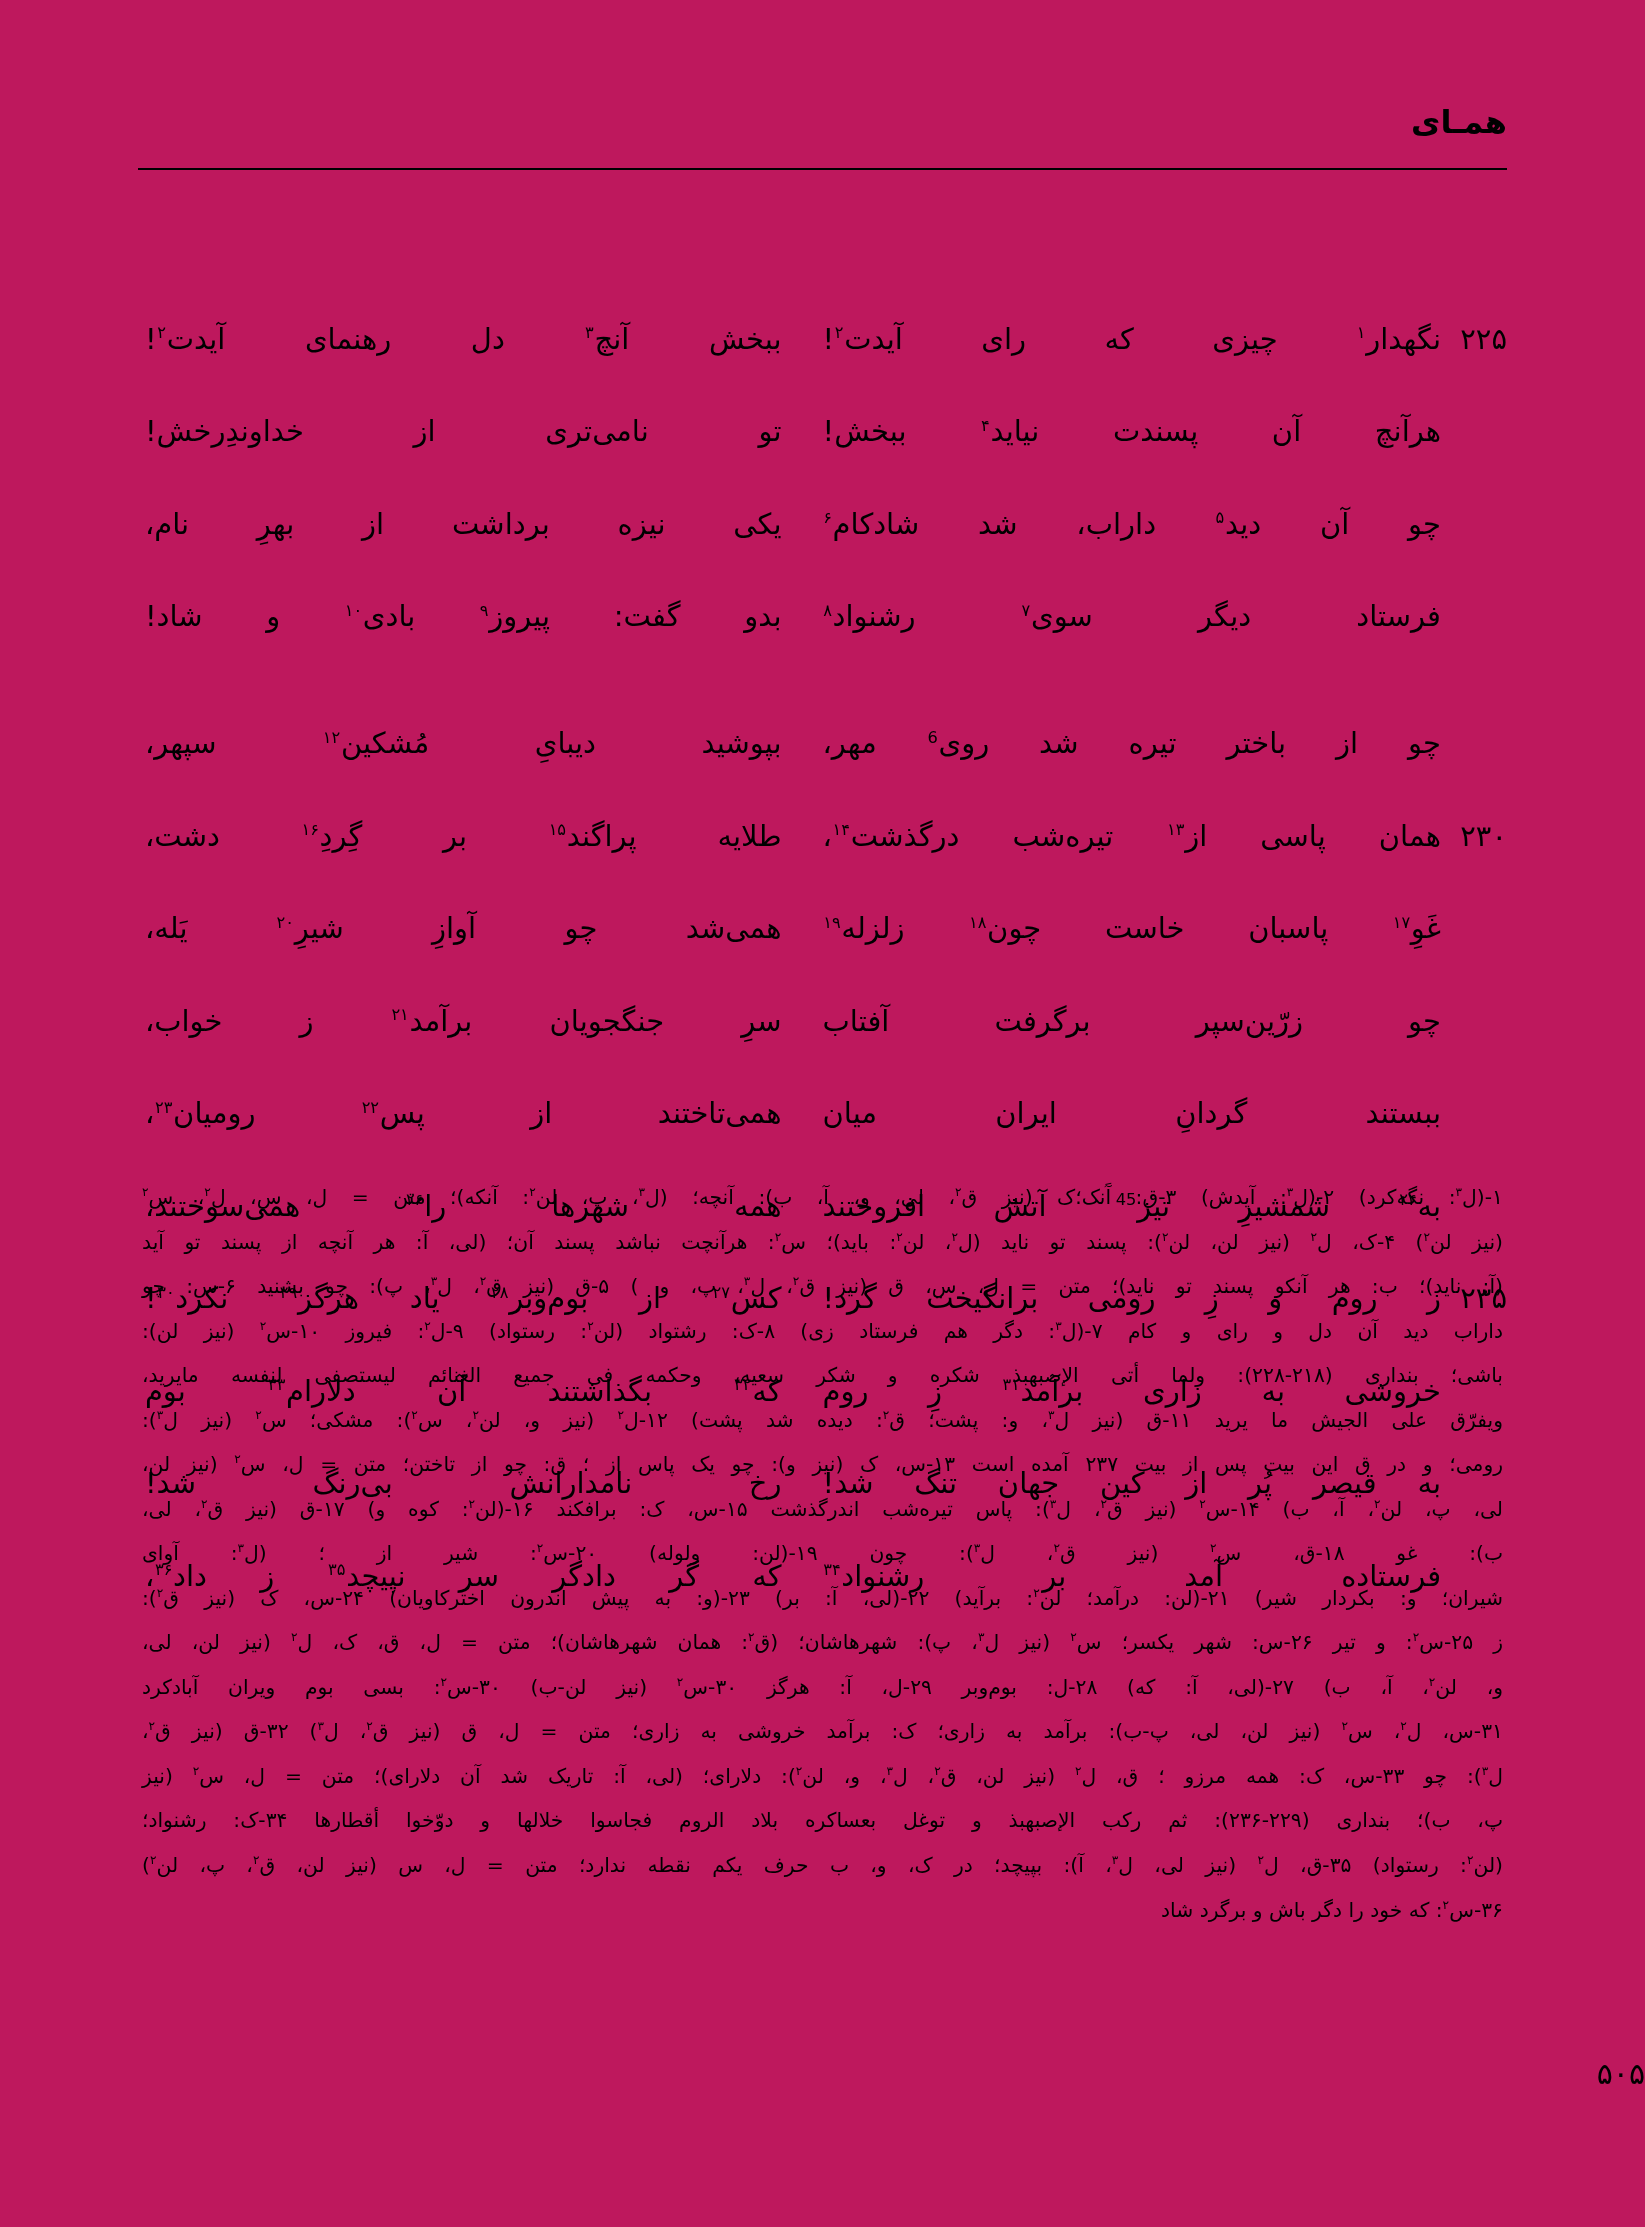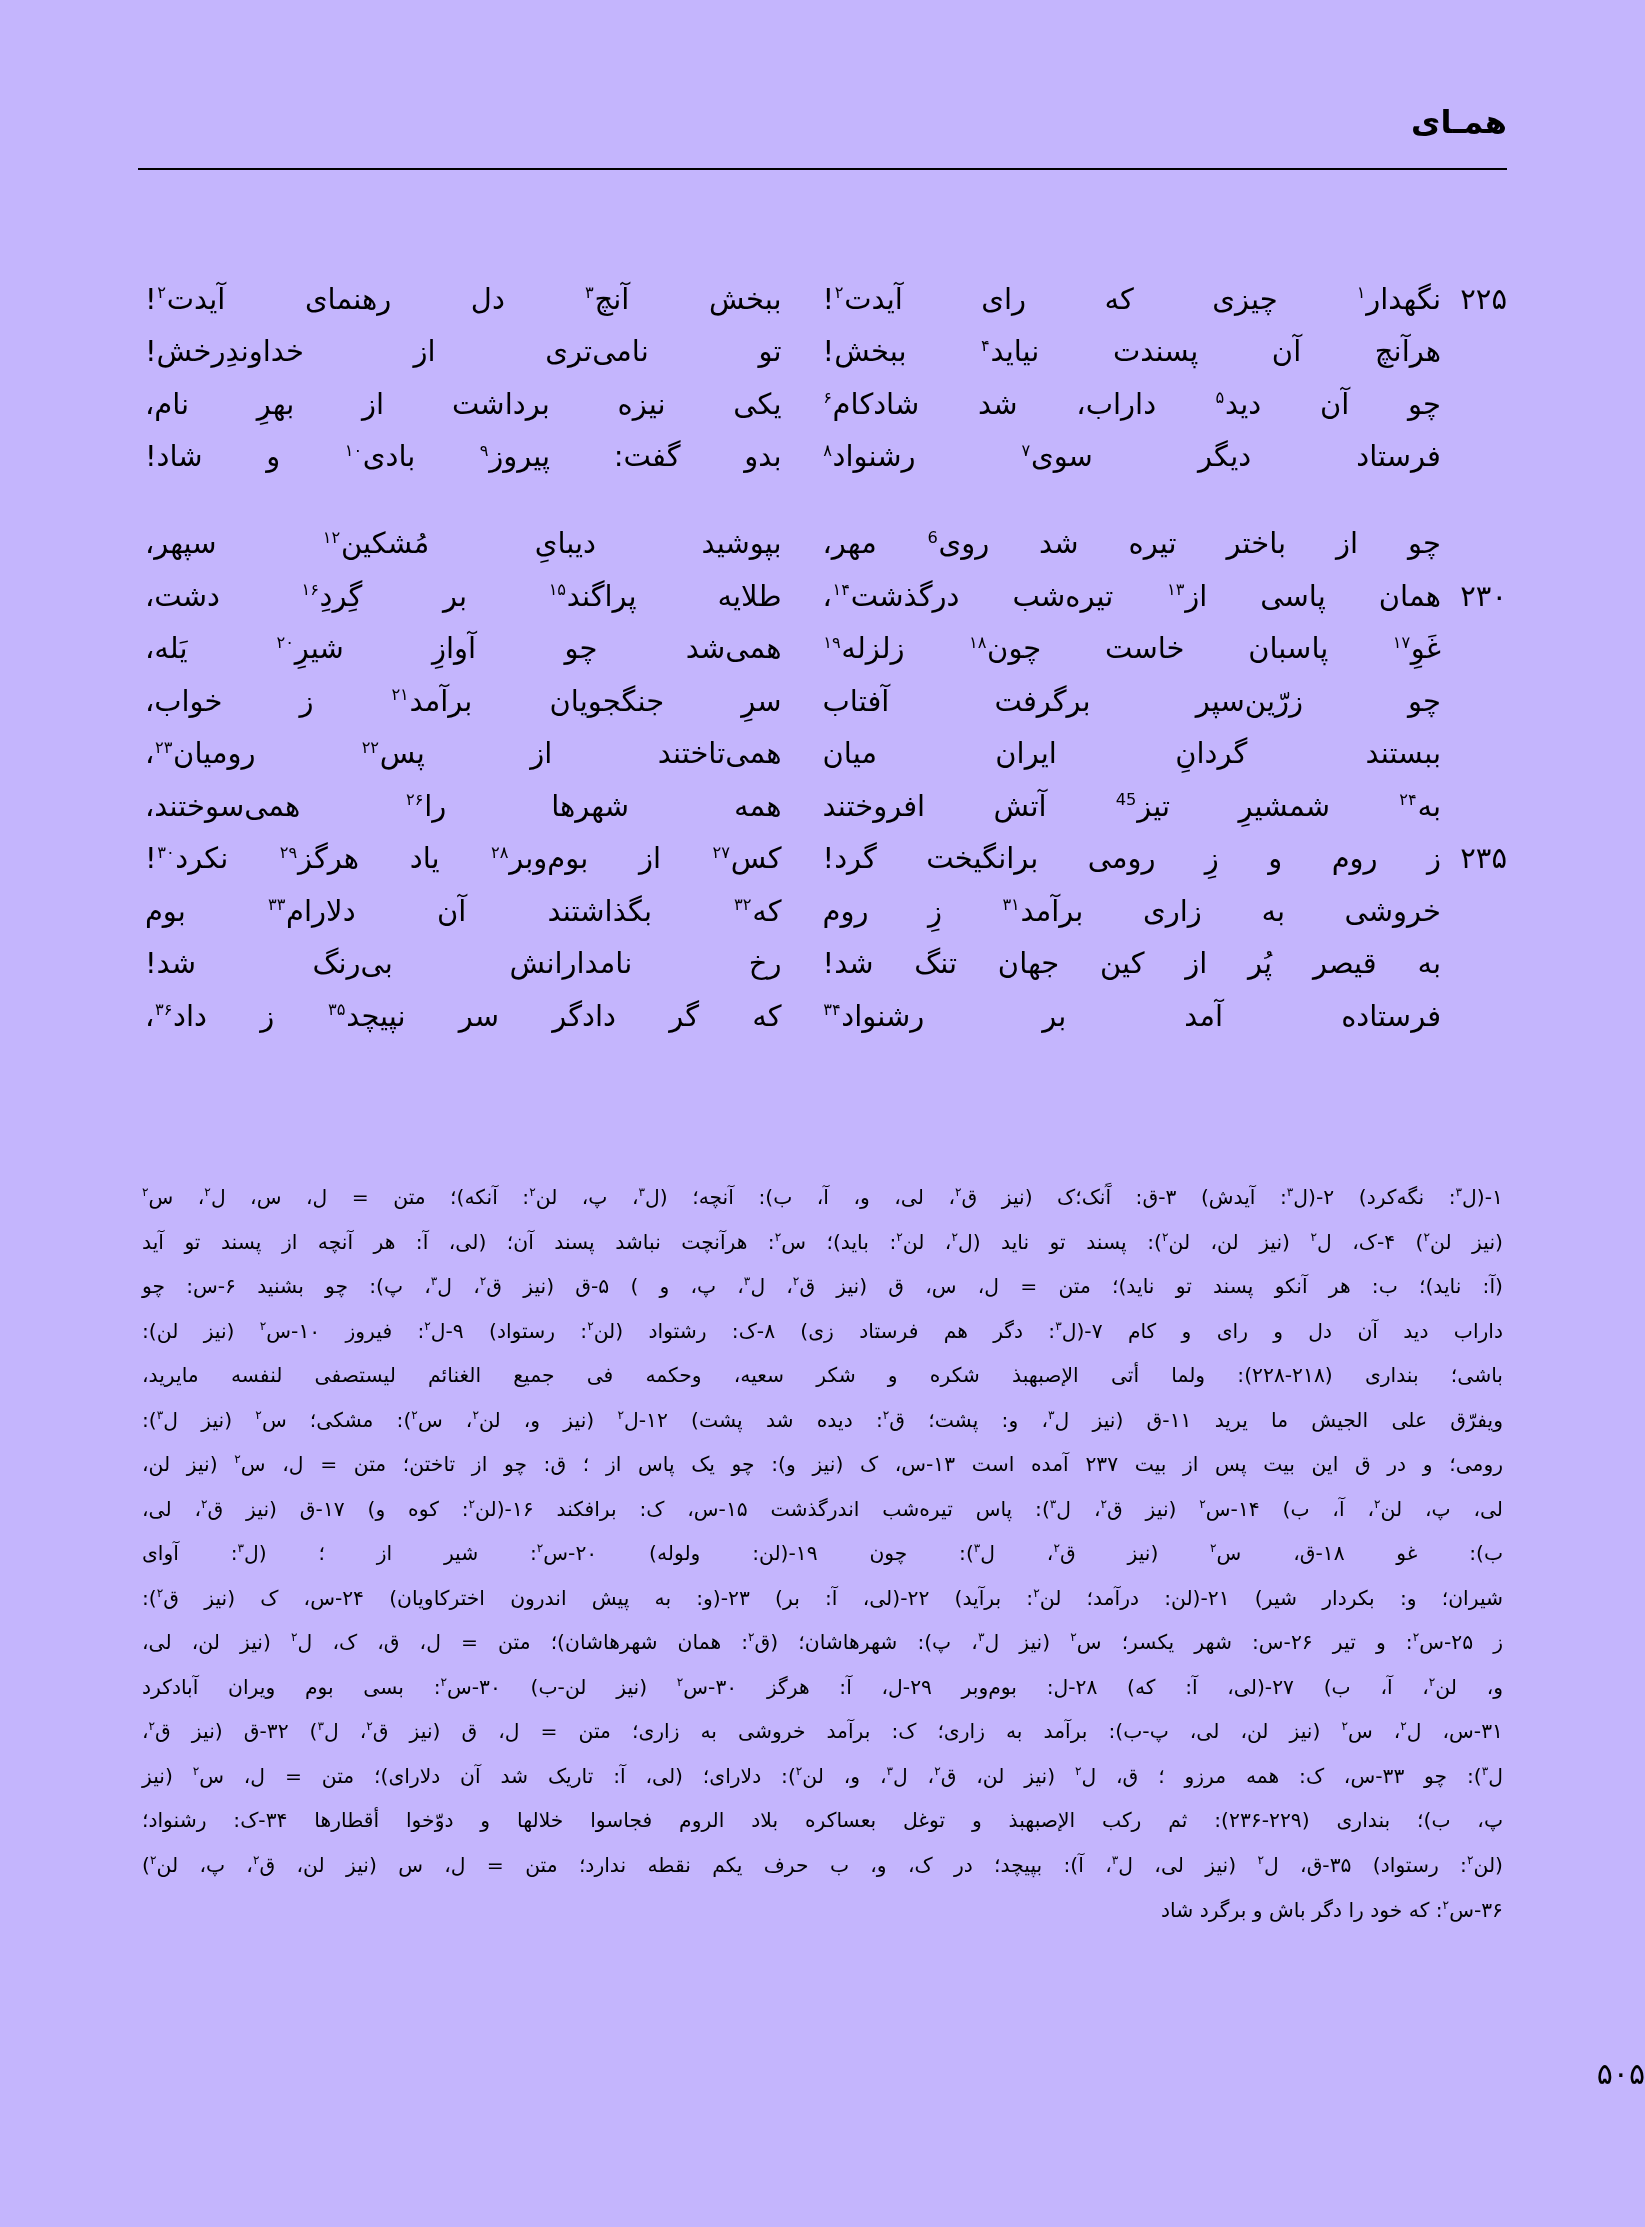--- a/index.html
+++ b/index.html
@@ -10,21 +10,21 @@
   }
   body {
     font-family: "DejaVu Sans", "Liberation Sans", sans-serif;
     color: #000000;
   }
   .page {
     position: relative;
     width: 1645px;
     height: 2227px;
     margin: 0 auto;
-    background: #c4b5fd;
+    background: #be185d;
     overflow: hidden;
     box-sizing: border-box;
     padding: 12px;
   }
 
   
   .running-head {
     position: absolute;
     top: 103px;
     right: 138px;
@@ -71,20 +71,21 @@
     align-items: flex-start;
     margin-bottom: 2.8px;
   }
   
   .hemi {
     box-sizing: border-box;
     font-size: 29px;
     line-height: 1.62;
     white-space: nowrap;
     position: relative;
+    margin-top: 40px;
   }
   .hemi-right {
     width: 50%;
     order: 1;
     padding-right: 66px;
     text-align: justify;
     text-align-last: justify;
     white-space: normal;
     direction: rtl;
   }

